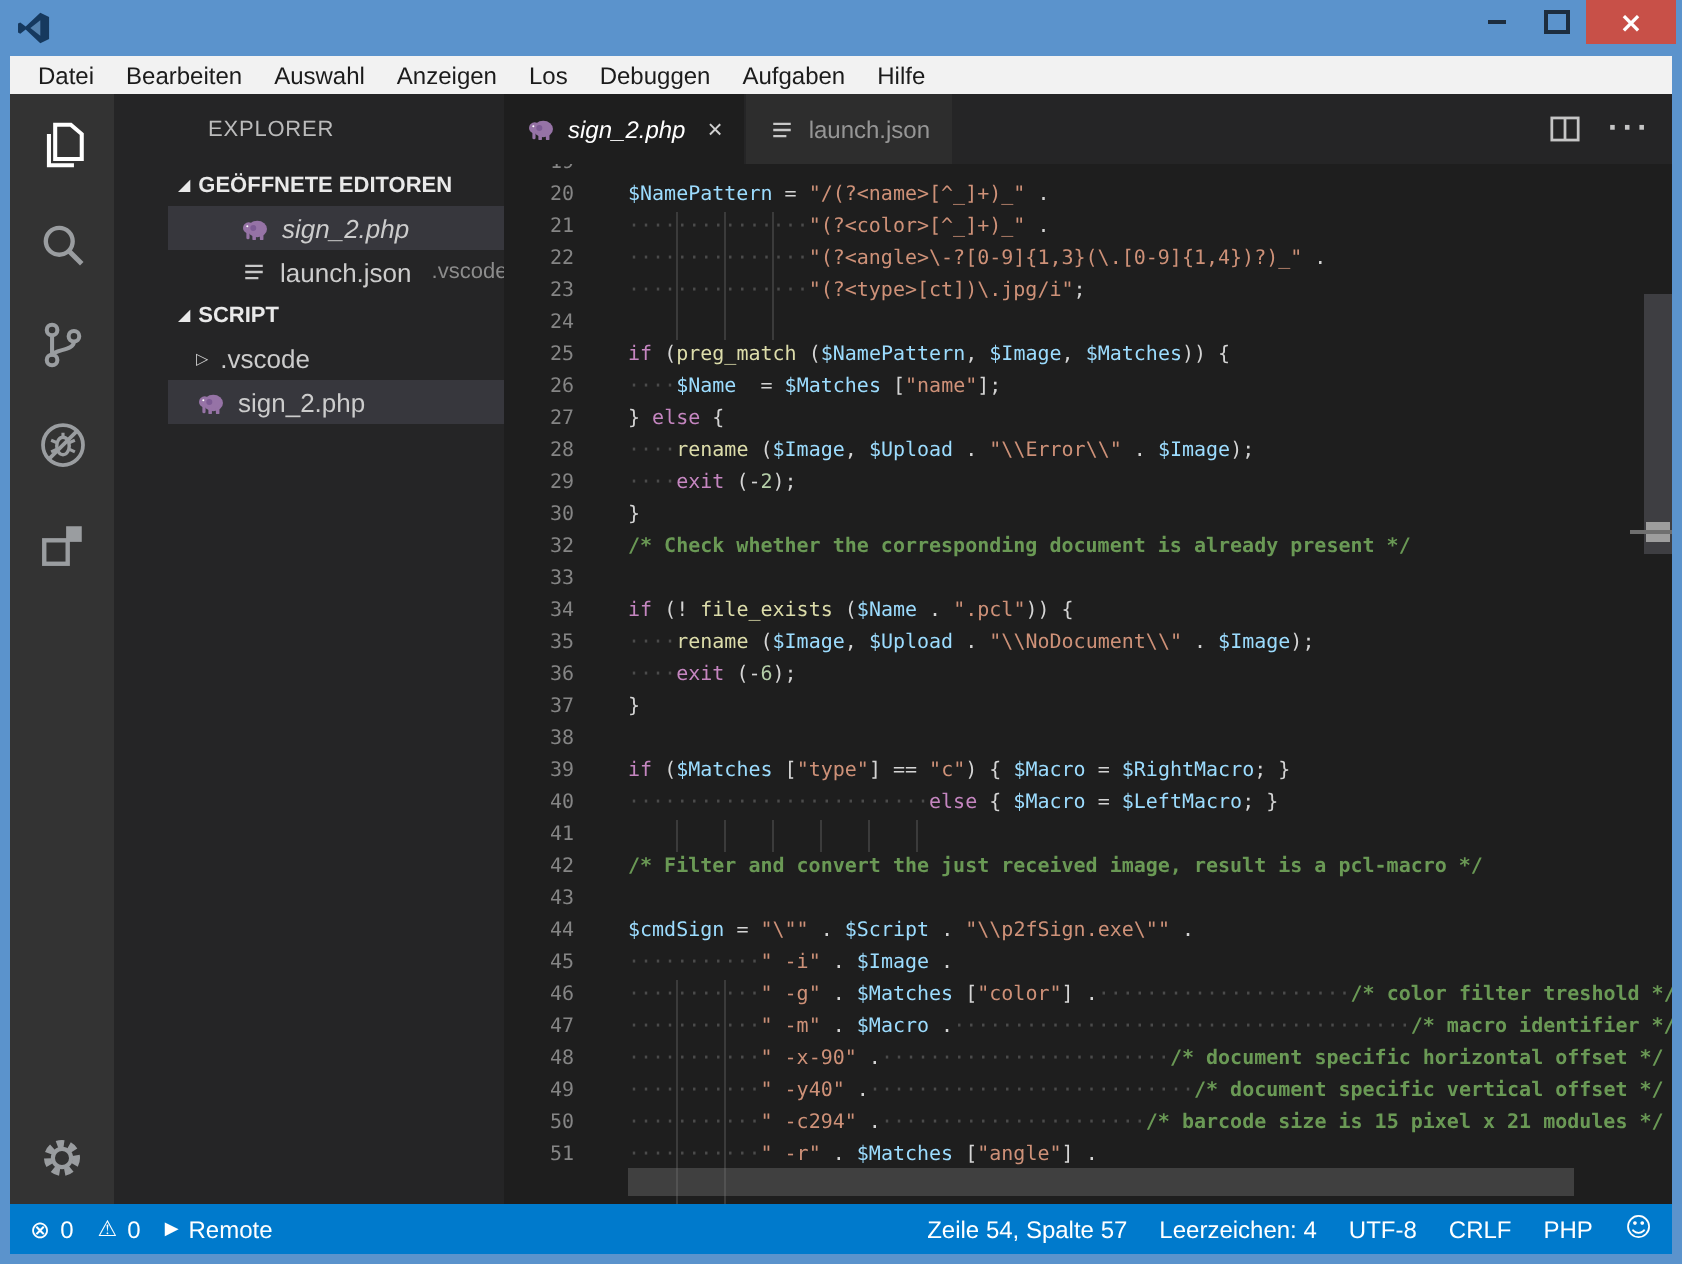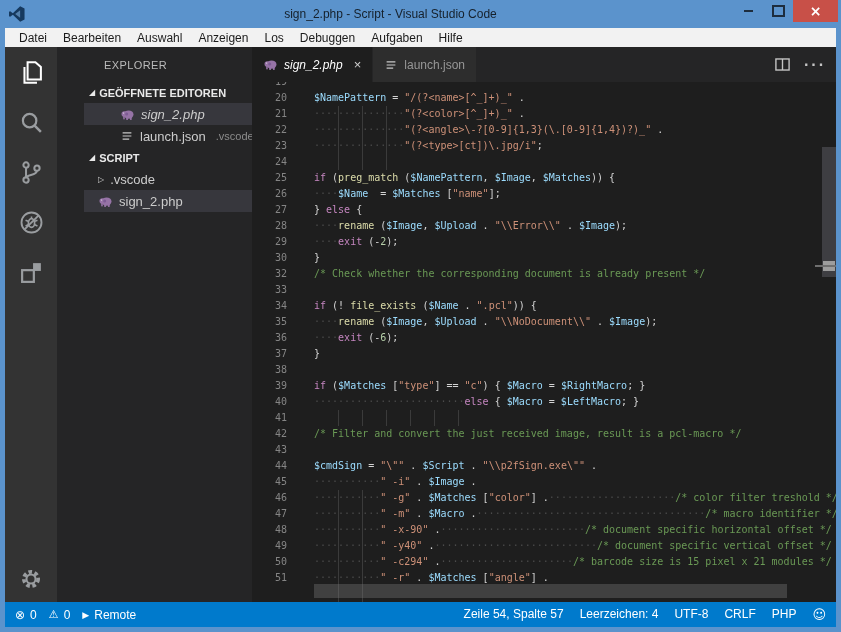--- a/index.html
+++ b/index.html
@@ -58,51 +58,50 @@
   .code-scroll{position:absolute;top:-8px;left:0;right:0;}
   .cl{height:16px;line-height:16px;white-space:pre;}
   .num{display:inline-block;width:35px;text-align:right;color:#858585;}
   .txt{padding-left:27px;}
   .tk-v{color:var(--token-variable,#9cdcfe);}
   .tk-o{color:var(--token-default,#d4d4d4);}
   .tk-s{color:var(--token-string,#ce9178);}
   .tk-k{color:var(--token-keyword,#c586c0);}
   .tk-f{color:var(--token-function,#dcdcaa);}
   .tk-n{color:var(--token-number,#b5cea8);}
-  .tk-c{color:var(--token-comment,#6a9955);}
+  .tk-c{color:var(--token-comment,#6a9955);font-weight:bold;}
   .tk-w{color:var(--token-whitespace,#4b4b4b);}
   .guide{position:absolute;width:1px;background:#3b3b3b;}
   .ruler{position:absolute;top:0;bottom:0;left:592px;width:1px;background:#474747;}
   .vscroll{position:absolute;top:100px;right:0;width:14px;height:130px;background:#3e3e42;}
   .vmarker{position:absolute;top:214px;right:1px;width:12px;height:10px;background:#9d9d9d;}
   .vmarker::before{content:"";position:absolute;top:4px;left:-8px;width:28px;height:2px;background:#6f6f6f;}
   .hscroll{position:absolute;left:62px;bottom:4px;width:473px;height:14px;background:rgba(121,121,121,.38);}
 
   
   .statusbar{position:absolute;left:5px;right:5px;top:602px;height:25px;background:var(--statusbar,#007acc);
              display:flex;align-items:center;color:#ffffff;font-size:12px;}
   .sb-left{display:flex;align-items:center;gap:12px;padding-left:10px;}
-  .sb-right{margin-left:auto;display:flex;align-items:flex-start;gap:16px;padding-right:10px;}
+  .sb-right{margin-left:auto;display:flex;align-items:center;gap:16px;padding-right:10px;}
   .sb-item{display:flex;align-items:center;gap:5px;white-space:nowrap;}
 </style>
 </head>
 <body>
 
 <div class="window">
 
   <div class="titlebar">
     <span class="logo icon" id="logo">
         <span class="icon">
           <svg viewBox="0 0 16 16" width="18" height="18">
             <path d="M10.8 1.2L4.3 7.3 1.9 5.5l-1 .5v4l1 .5 2.4-1.8 6.5 6.1 3.9-1.9V3.1z" fill="#16395e"></path>
             <path d="M10.8 4.6v6.8L6.4 8z" fill="#7fb2e2" opacity=".6"></path>
           </svg>
         </span>
       </span>
-    <div class="win-title">sign_2.php - Script - Visual Studio Code</div>
     <div class="controls" id="controls">
         <div class="ctl">
           <span>
             <span class="min"></span>
           </span>
         </div>
         <div class="ctl">
           <span>
             <span class="max"></span>
           </span>

